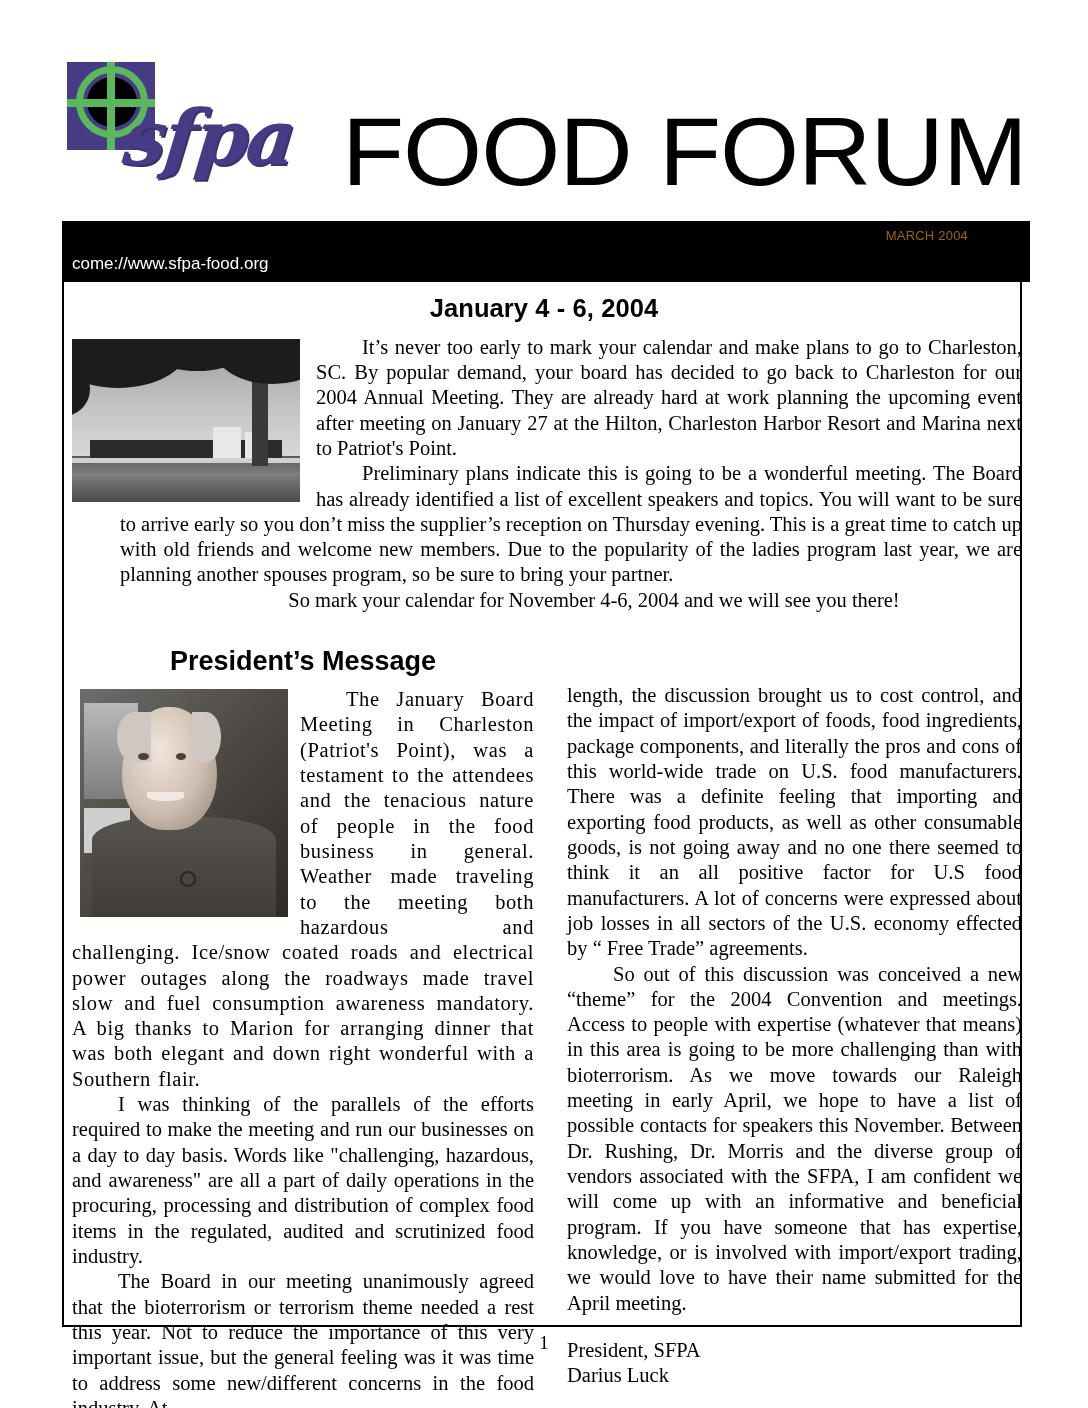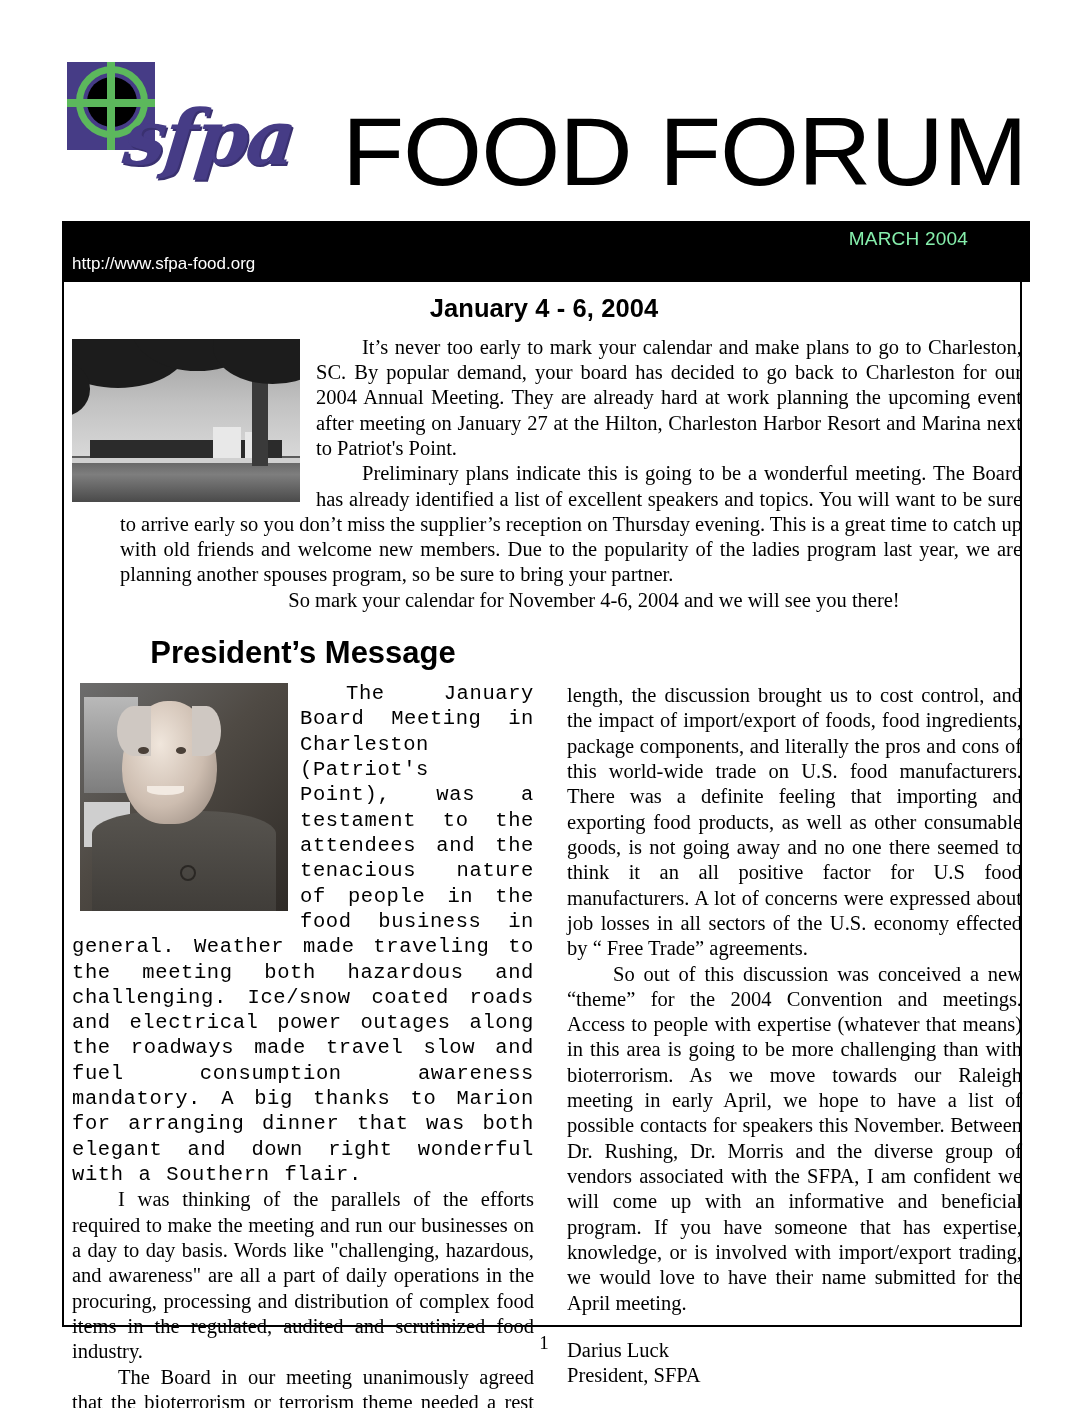--- a/index.html
+++ b/index.html
@@ -138,23 +138,23 @@
     top: 33px;
     font-family: "Liberation Sans", sans-serif;
     font-size: 17px;
     color: #ffffff;
   }
   .blackbar-date {
     position: absolute;
     right: 62px;
     top: 7px;
     font-family: "Liberation Sans", sans-serif;
-    font-size: 19px;
+    font-size: 13px;
     letter-spacing: 0.2px;
-    color: #86efac;
+    color: #a16207;
   }
 
   
   .frame {
     position: absolute;
     left: 62px;
     top: 221px;
     width: 960px;
     height: 1106px;
     border: 2px solid #000000;
@@ -243,22 +243,22 @@
   }
   .col-right {
     float: right;
     width: 455px;
     margin-top: 48px;
   }
   .pres-head {
     text-align: center;
     font-family: "Liberation Sans", sans-serif;
     font-weight: bold;
-    font-size: 31px;
-    margin: 0 0 10px 0;
+    font-size: 27px;
+    margin: 11px 0 10px 0;
   }
   .pres-photo {
     float: left;
     width: 208px;
     height: 228px;
     margin: 2px 12px 0px 8px;
     position: relative;
     overflow: hidden;
     background: #4a4a4a;
   }
@@ -312,21 +312,20 @@
     line-height: 1.235;
     text-align: justify;
   }
   .body-text p {
     margin: 0;
     text-indent: 46px;
   }
   .tight-spaced {
     letter-spacing: 0.6px;
     word-spacing: 2px;
-    font-family: Liberation Mono, monospace;
   }
   .sig {
     margin-top: 22px;
     text-indent: 0;
     text-align: left;
   }
   .sig-line { display: block; }
 
   .clear { clear: both; }
 
@@ -358,21 +357,21 @@
         <div class="logo-notch" style="left:0px;top:74px;width:14px;height:14px;"></div>
         <div class="logo-notch" style="left:74px;top:74px;width:14px;height:14px;"></div>
       </div>
       <div class="sfpa-script">sfpa</div>
     </div>
 
     <div class="forum-title">FOOD FORUM</div>
   </div>
 
   <div class="blackbar">
-    <div class="blackbar-url">http://www.sfpa-food.org</div>
+    <div class="blackbar-url">come://www.sfpa-food.org</div>
     <div class="blackbar-date">MARCH 2004</div>
   </div>
 
   <div class="frame"></div>
 
   <div class="content">
 
     <div class="conf-head">
       <div>January 4 - 6, 2004</div>
     </div>
@@ -420,22 +419,22 @@
           <p>The Board in our meeting unanimously agreed that the bioterrorism or terrorism theme needed a rest this year. Not to reduce the importance of this very important issue, but the general feeling was it was time to address some new/different concerns in the food industry. At</p>
           <div class="clear"></div>
         </div>
       </div>
 
       <div class="col-right">
         <div class="body-text">
           <p style="text-indent:0;">length, the discussion brought us to cost control, and the impact of import/export of foods, food ingredients, package components, and literally the pros and cons of this world-wide trade on U.S. food manufacturers. There was a definite feeling that importing and exporting food products, as well as other consumable goods, is not going away and no one there seemed to think it an all positive factor for U.S food manufacturers.  A lot of concerns were expressed about job losses in all sectors of the U.S. economy effected by “ Free Trade” agreements.</p>
           <p>So out of this discussion was conceived a new “theme” for the 2004 Convention and meetings. Access to people with expertise (whatever that means) in this area is going to be more challenging than with bioterrorism.   As we move towards our Raleigh meeting in early April, we hope to have a list of possible contacts for speakers this November.  Between Dr. Rushing, Dr. Morris and the diverse group of vendors associated with the SFPA, I am confident we will come up with an informative and beneficial program.   If you have someone that has expertise, knowledge, or is involved with import/export trading, we would love to have their name submitted for the April meeting.</p>
           <div class="sig">
+            <span class="sig-line">President, SFPA</span>
             <span class="sig-line">Darius Luck</span>
-            <span class="sig-line">President, SFPA</span>
           </div>
         </div>
       </div>
 
       <div class="clear"></div>
     </div>
 
   </div>
 
   <div class="page-number">1</div>

